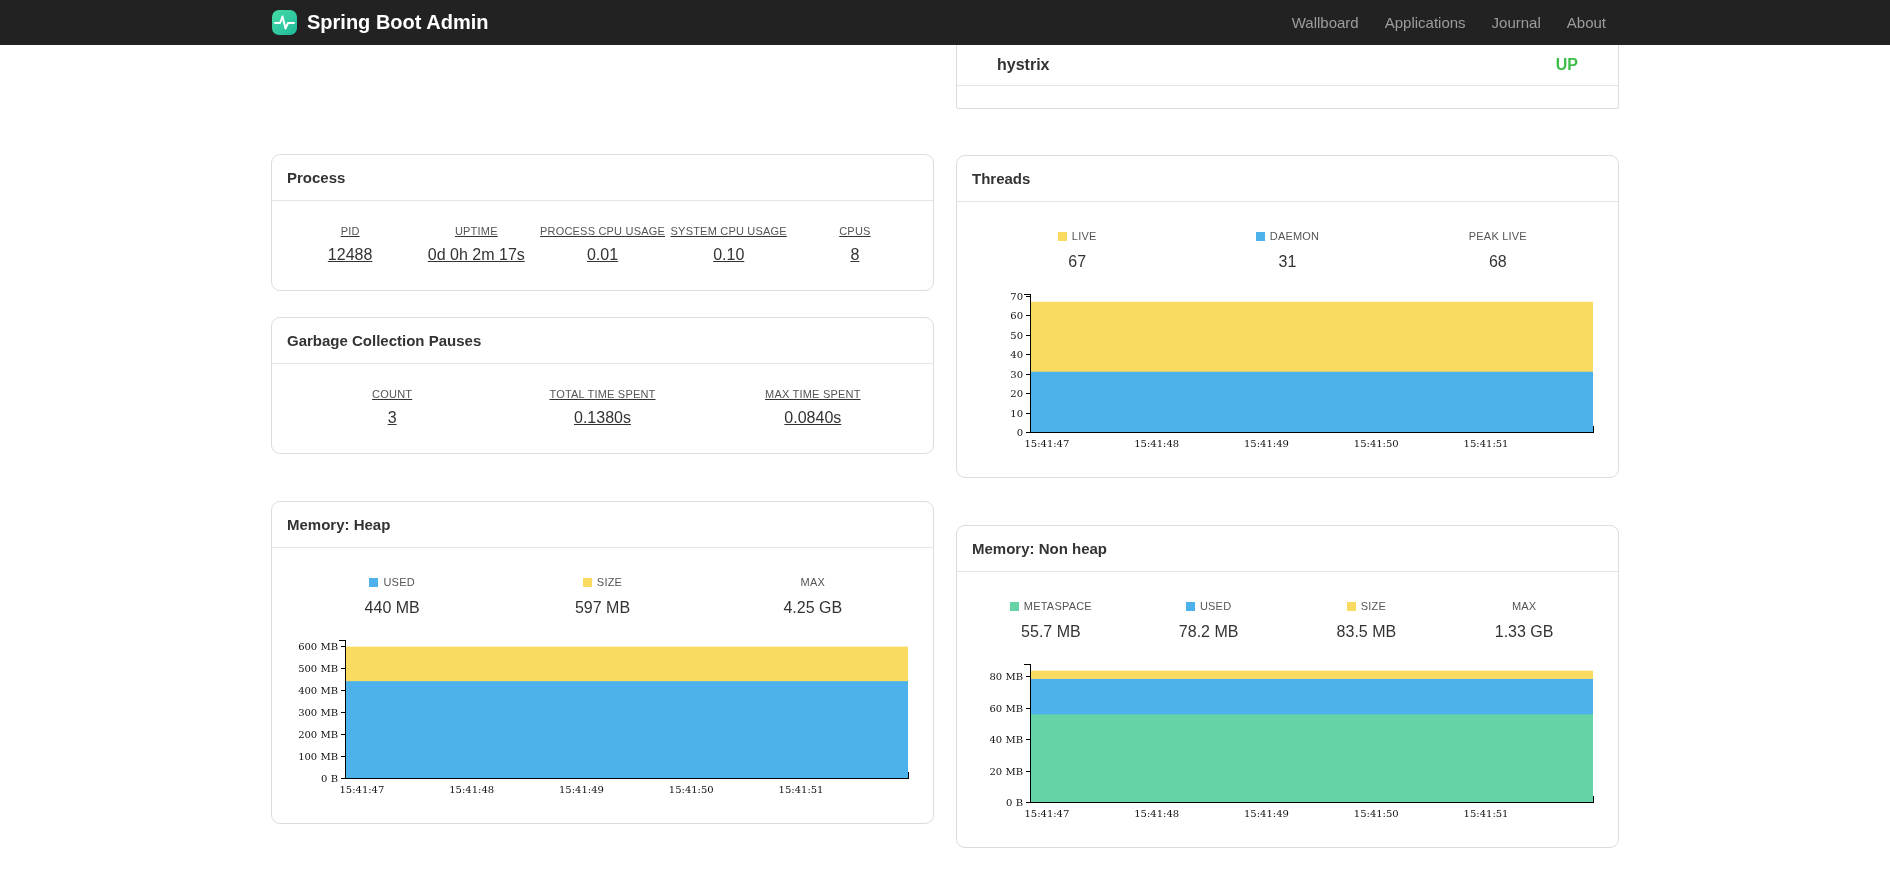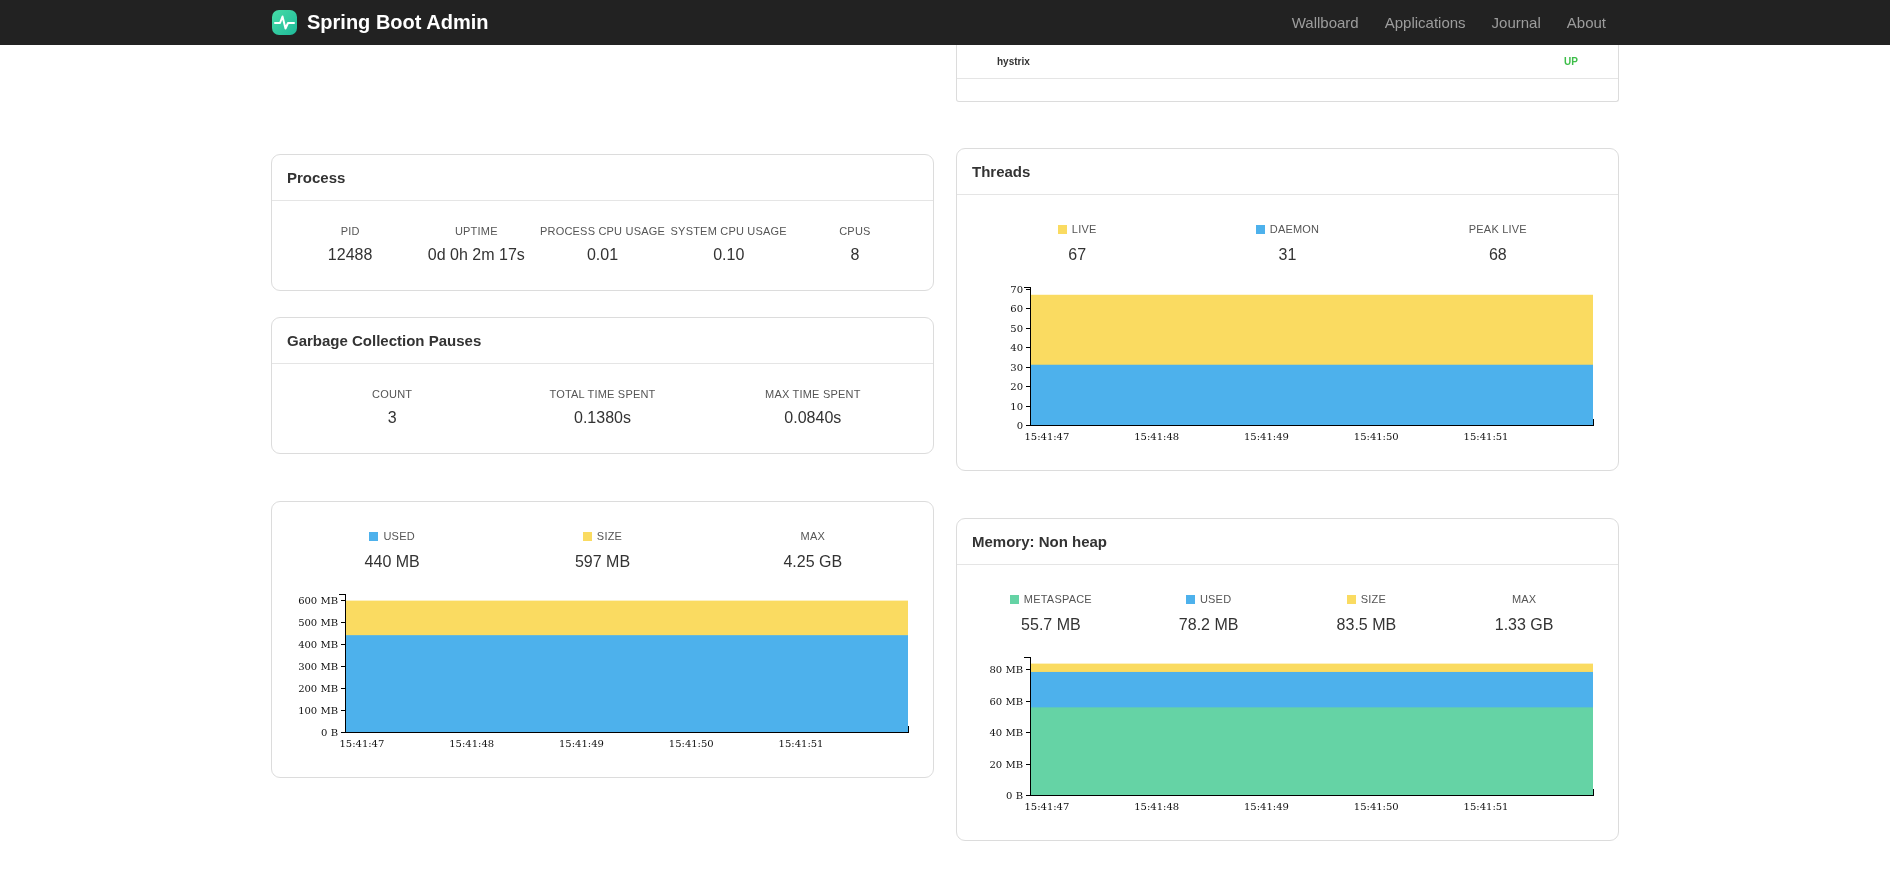--- a/index.html
+++ b/index.html
@@ -51,34 +51,34 @@
 
   .card-partial {
     border: 1px solid #dcdcdc; border-top: none;
     border-radius: 0 0 3px 3px;
     padding-bottom: 22px;
   }
   .health-row {
     display: flex; justify-content: space-between; align-items: center;
     padding: 11px 40px;
     border-bottom: 1px solid #e5e5e5;
-    font-size: 10px; font-weight: bold;
+    font-size: 16px; font-weight: bold;
   }
   .health-status { font-weight: bold; }
 
   
   .metrics-row, .legend-row { display: flex; text-align: center; }
   .metric-col, .legend-col { flex: 1; min-width: 0; }
   .metric-label, .legend-label {
     font-size: 11px; color: #555; letter-spacing: .2px;
   }
   .metric-value, .legend-value {
     font-size: 16px; color: #333; margin-top: 9px; text-align: center;
   }
-  .metric-body { padding-bottom: 26px; }
+  .metric-body { padding-bottom: 26px; text-decoration: underline; }
   .swatch {
     display: inline-block; width: 9px; height: 9px;
     margin-right: 5px; vertical-align: -1px;
   }
 
   
   .chart-wrap { margin-top: 14px; margin-left: 4px; }
   .tick-label { font-family: "DejaVu Serif", serif; font-size: 10px; fill: #111; }
 
   
@@ -162,20 +162,21 @@
             </div>
             <div class="metric-col">
               <div class="metric-label">MAX TIME SPENT</div>
               <div class="metric-value">0.0840s</div>
             </div>
           </div>
       </div>
     </div>
 
     <div class="card mt-mem">
+      <div class="card-header">Memory: Heap</div>
       <div class="card-body">
         <div class="legend-row">
             <div class="legend-col">
               <div><span class="swatch" style="background: rgb(77, 177, 236);"></span><span class="legend-label">USED</span></div>
               <div class="legend-value">440 MB</div>
             </div>
             <div class="legend-col">
               <div><span class="swatch" style="background: rgb(250, 219, 97);"></span><span class="legend-label">SIZE</span></div>
               <div class="legend-value">597 MB</div>
             </div>

